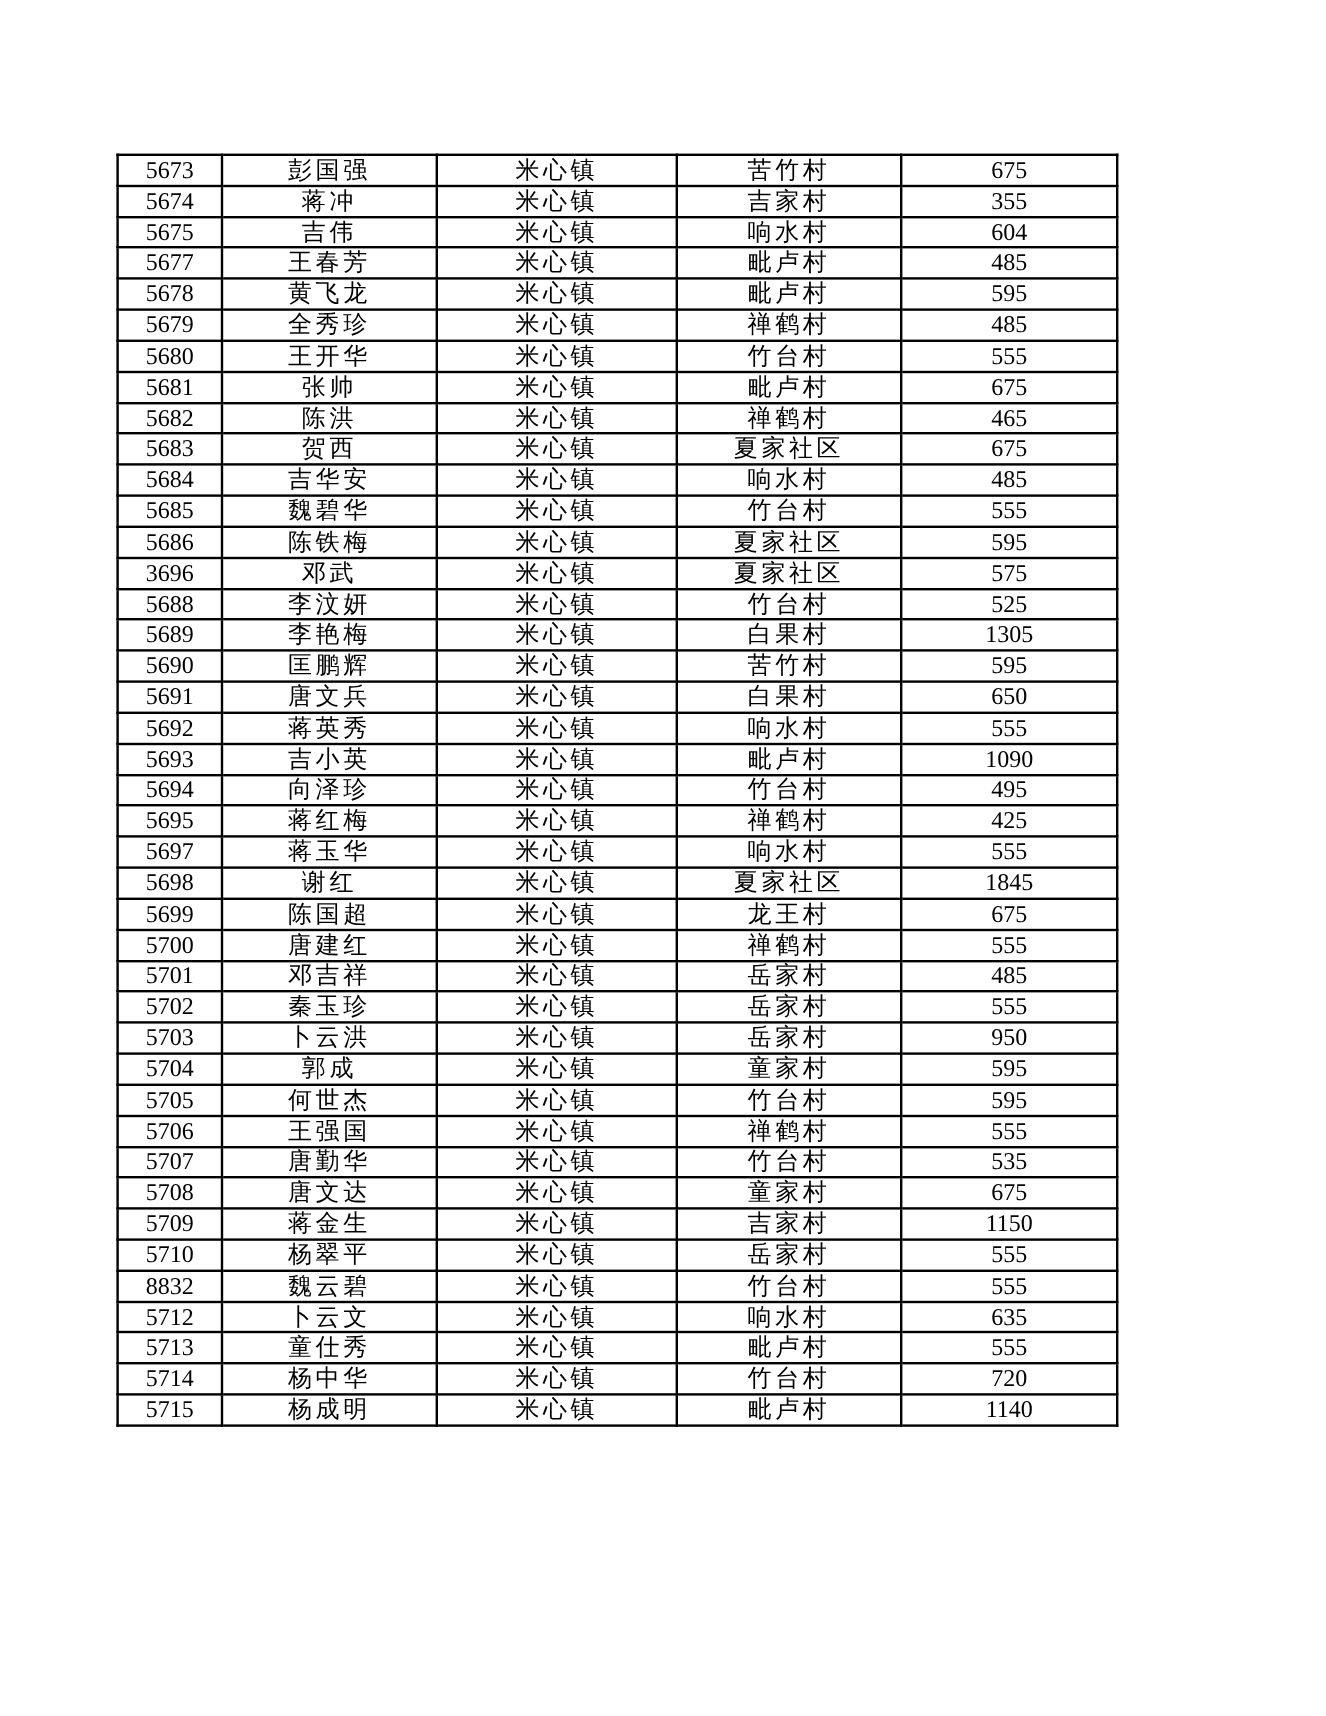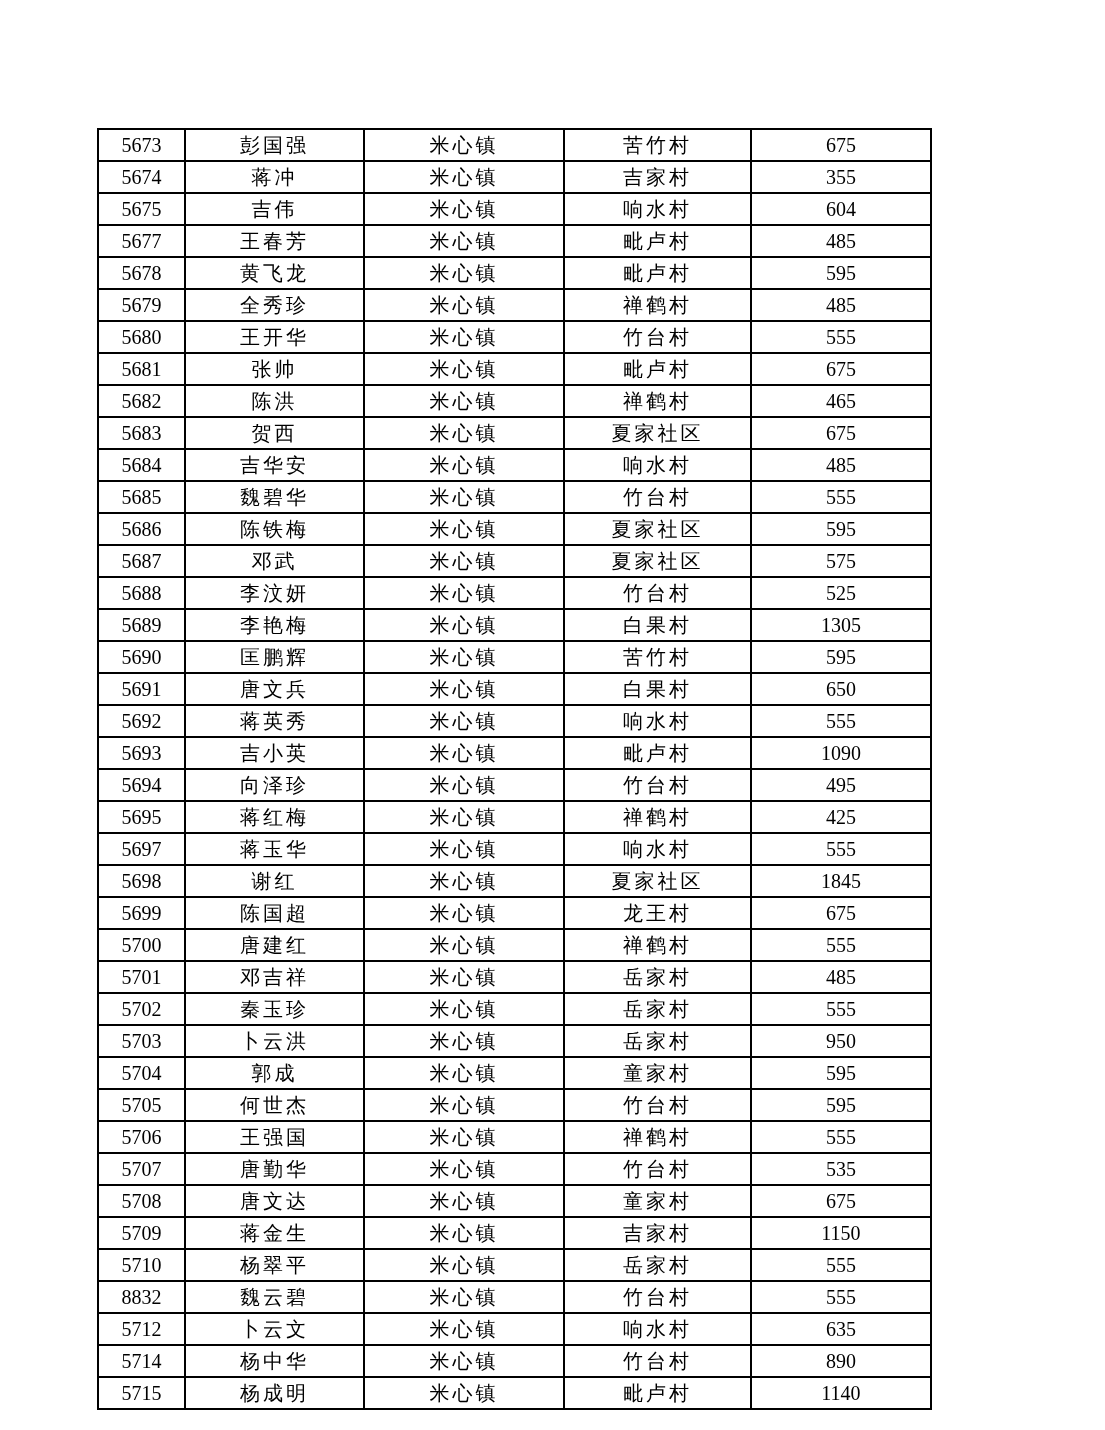--- a/index.html
+++ b/index.html
@@ -23,21 +23,21 @@
   }
   .table-wrap {
     position: absolute;
     left: 97px;
     top: 128px;
   }
   table.records {
     border-collapse: collapse;
     table-layout: fixed;
     width: 833px;
-    height: 1282px;
+    height: 1061px;
   }
   table.records td {
     border: 2px solid #000000;
     text-align: center;
     vertical-align: middle;
     font-size: 20px;
     line-height: 1;
     padding: 0;
     overflow: hidden;
     white-space: nowrap;
@@ -149,21 +149,21 @@
             <td class="num">555</td>
           </tr>
           <tr>
             <td class="num">5686</td>
             <td class="cjk">陈铁梅</td>
             <td class="cjk">米心镇</td>
             <td class="cjk">夏家社区</td>
             <td class="num">595</td>
           </tr>
           <tr>
-            <td class="num">5687</td>
+            <td class="num">3696</td>
             <td class="cjk">邓武</td>
             <td class="cjk">米心镇</td>
             <td class="cjk">夏家社区</td>
             <td class="num">575</td>
           </tr>
           <tr>
             <td class="num">5688</td>
             <td class="cjk">李汶妍</td>
             <td class="cjk">米心镇</td>
             <td class="cjk">竹台村</td>
@@ -324,25 +324,32 @@
             <td class="num">555</td>
           </tr>
           <tr>
             <td class="num">5712</td>
             <td class="cjk">卜云文</td>
             <td class="cjk">米心镇</td>
             <td class="cjk">响水村</td>
             <td class="num">635</td>
           </tr>
           <tr>
+            <td class="num">5713</td>
+            <td class="cjk">童仕秀</td>
+            <td class="cjk">米心镇</td>
+            <td class="cjk">毗卢村</td>
+            <td class="num">555</td>
+          </tr>
+          <tr>
             <td class="num">5714</td>
             <td class="cjk">杨中华</td>
             <td class="cjk">米心镇</td>
             <td class="cjk">竹台村</td>
-            <td class="num">890</td>
+            <td class="num">720</td>
           </tr>
           <tr>
             <td class="num">5715</td>
             <td class="cjk">杨成明</td>
             <td class="cjk">米心镇</td>
             <td class="cjk">毗卢村</td>
             <td class="num">1140</td>
           </tr>
         </tbody>
     </table>

